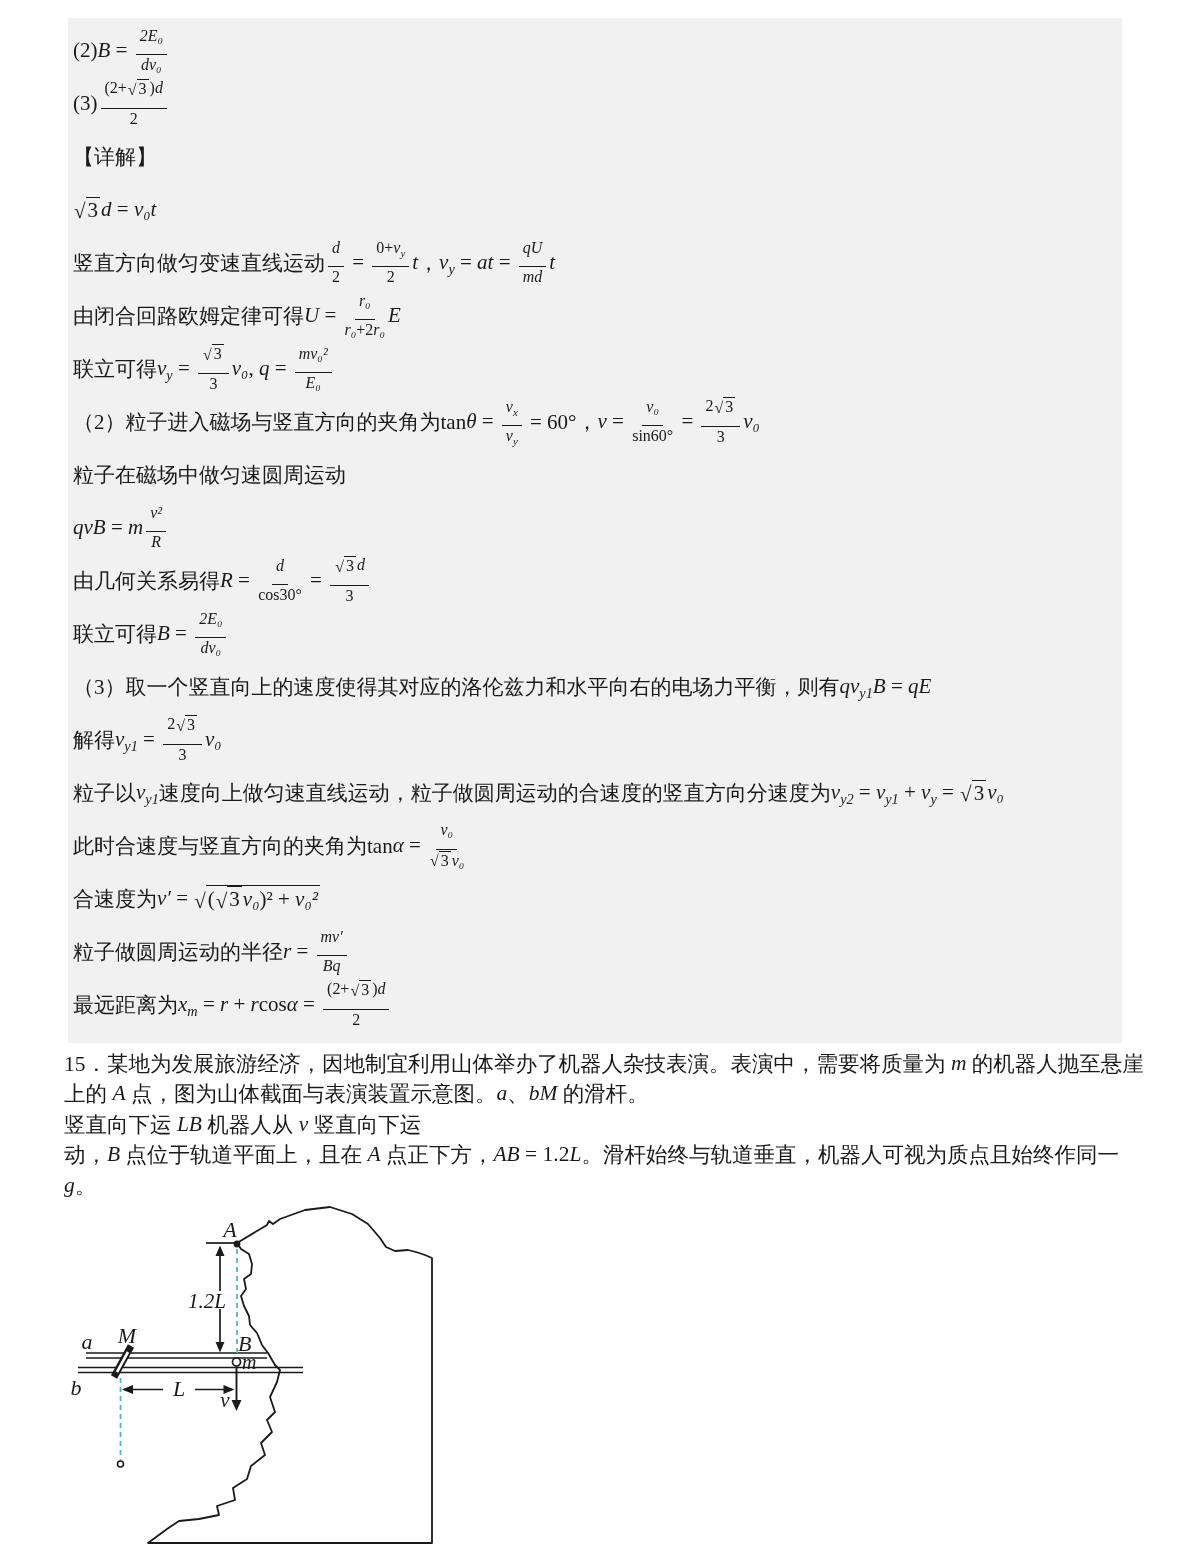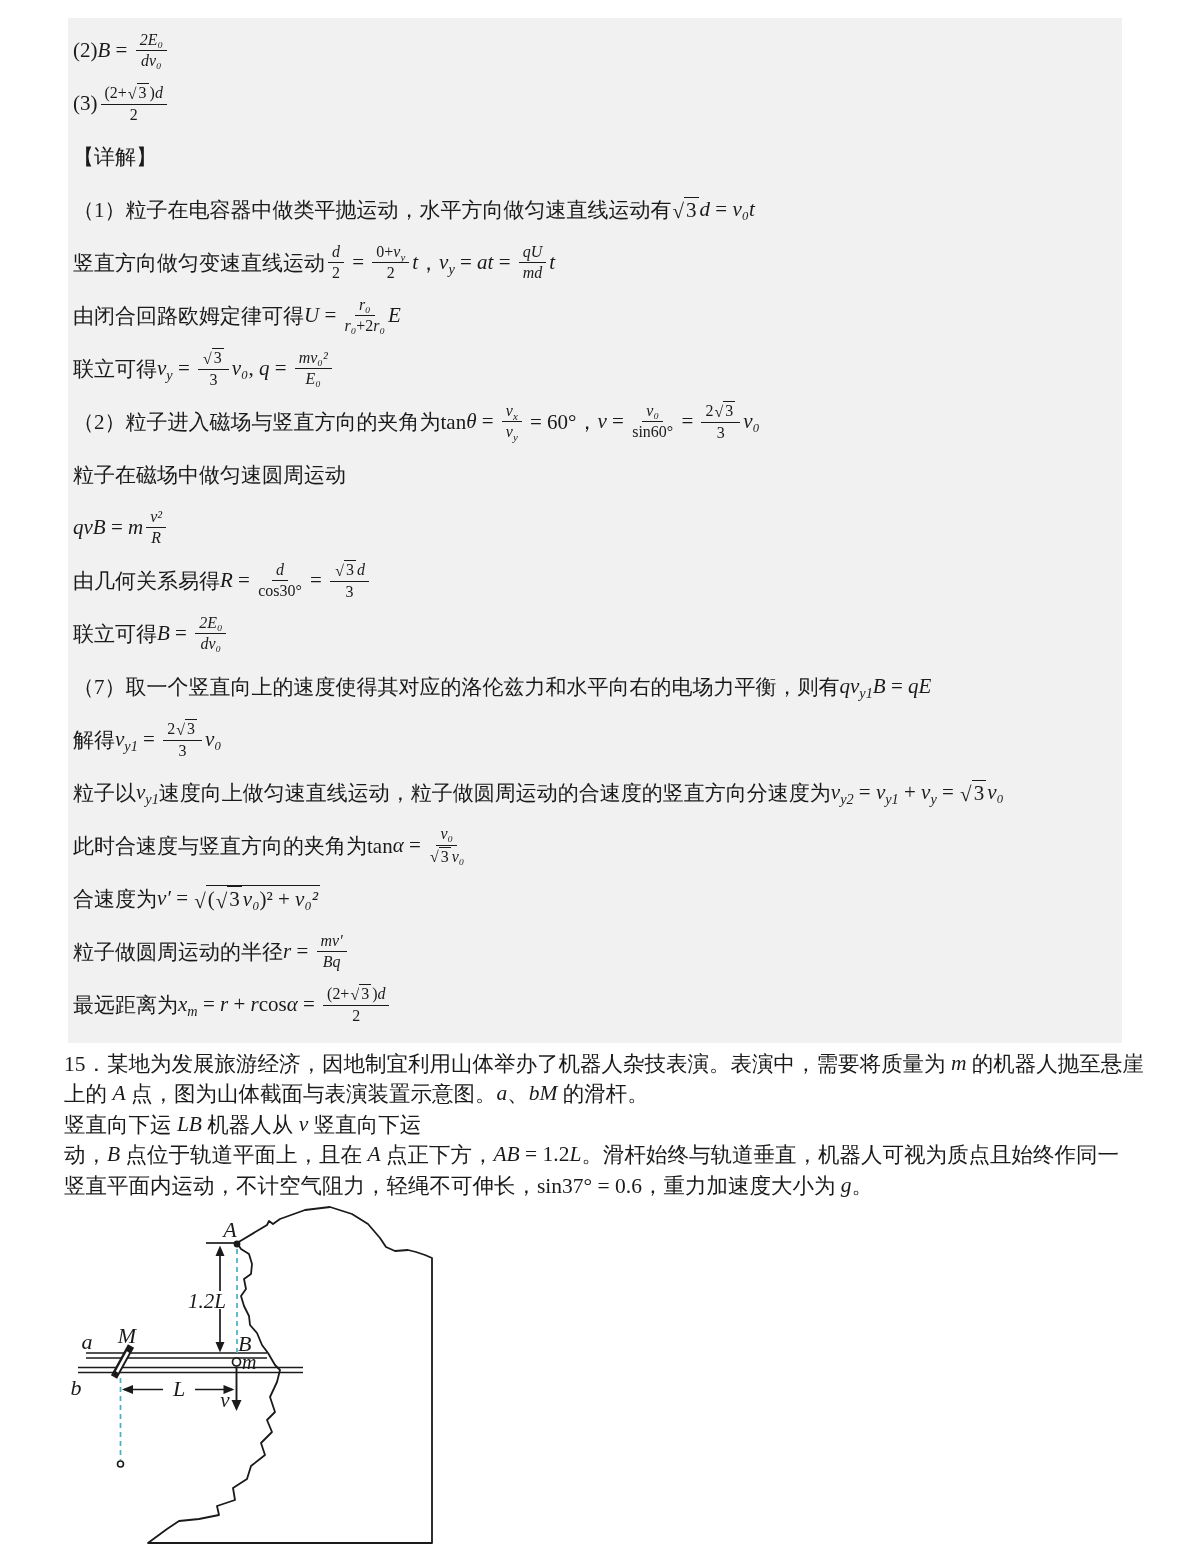--- a/index.html
+++ b/index.html
@@ -9,63 +9,63 @@
         background:#f1f1f2;box-sizing:border-box;padding:6px 8px 0 5px;overflow:hidden;}
   .sol{font-size:21px;}
   .sol .fline{display:flex;align-items:center;min-height:53px;white-space:pre;}
   .para{position:absolute;left:64px;top:1048px;width:1085px;font-size:21.5px;}
   .para .fline{display:flex;align-items:center;min-height:30.5px;white-space:pre;}
   .x{white-space:pre;}
   .i{font-style:italic;white-space:pre;}
   sub{font-size:0.68em;font-style:italic;line-height:0;}
   .frac{display:inline-flex;flex-direction:column;align-items:center;vertical-align:middle;
         margin:0 3px;font-size:0.76em;line-height:1.15;text-align:center;}
-  .frac .num{padding:0 4px 1px;border-bottom:1.4px solid #1a1a1a;display:inline-flex;align-items:flex-end;white-space:pre;}
+  .frac .num{padding:0 4px 9px;border-bottom:1.4px solid #1a1a1a;display:inline-flex;align-items:flex-start;white-space:pre;}
   .frac .den{padding-top:1px;display:inline-flex;align-items:flex-end;white-space:pre;}
   .sqrt{display:inline-flex;align-items:flex-end;margin:0 1px;}
   .rsign{line-height:1.05;}
   .rad{border-top:1.5px solid #1a1a1a;padding:0 2px;display:inline-flex;align-items:center;white-space:pre;}
   .diagram{position:absolute;left:60px;top:1205px;}
   .svglabel{font-family:"Liberation Serif","DejaVu Serif",serif;font-style:italic;fill:#1a1a1a;}
 </style>
 </head>
 <body>
 
 <div class="page">
 
   <div class="solution-panel" style="background: rgb(241, 241, 242);">
     <div class="sol">
         <div class="fline"><span class="x">(2)</span><span class="i">B</span><span class="x"> = </span><span class="frac"><span class="num"><span class="i">2E₀</span></span><span class="den"><span class="i">dv₀</span></span></span></div>
         <div class="fline"><span class="x">(3)</span><span class="frac"><span class="num"><span class="x">(2+</span><span class="sqrt"><span class="rsign">√</span><span class="rad"><span class="x">3</span></span></span><span class="x">)</span><span class="i">d</span></span><span class="den"><span class="x">2</span></span></span></div>
         <div class="fline"><span class="x">【详解】</span></div>
-        <div class="fline"><span class="x">（1）粒子在电容器中做类平抛运动，水平方向做匀速直线运动有</span><span class="sqrt"><span class="rsign">√</span><span class="rad"><span class="x">3</span></span></span><span class="i">d</span><span class="x"> = </span><span class="i">v₀t</span></div>
+        <div class="fline"><span class="sqrt"><span class="rsign">√</span><span class="rad"><span class="x">3</span></span></span><span class="i">d</span><span class="x"> = </span><span class="i">v₀t</span></div>
         <div class="fline"><span class="x">竖直方向做匀变速直线运动</span><span class="frac"><span class="num"><span class="i">d</span></span><span class="den"><span class="x">2</span></span></span><span class="x"> = </span><span class="frac"><span class="num"><span class="x">0+</span><span class="i">v<sub>y</sub></span></span><span class="den"><span class="x">2</span></span></span><span class="i">t</span><span class="x">，</span><span class="i">v<sub>y</sub></span><span class="x"> = </span><span class="i">at</span><span class="x"> = </span><span class="frac"><span class="num"><span class="i">qU</span></span><span class="den"><span class="i">md</span></span></span><span class="i">t</span></div>
         <div class="fline"><span class="x">由闭合回路欧姆定律可得</span><span class="i">U</span><span class="x"> = </span><span class="frac"><span class="num"><span class="i">r₀</span></span><span class="den"><span class="i">r₀</span><span class="x">+2</span><span class="i">r₀</span></span></span><span class="i">E</span></div>
         <div class="fline"><span class="x">联立可得</span><span class="i">v<sub>y</sub></span><span class="x"> = </span><span class="frac"><span class="num"><span class="sqrt"><span class="rsign">√</span><span class="rad"><span class="x">3</span></span></span></span><span class="den"><span class="x">3</span></span></span><span class="i">v₀</span><span class="x">, </span><span class="i">q</span><span class="x"> = </span><span class="frac"><span class="num"><span class="i">mv₀²</span></span><span class="den"><span class="i">E₀</span></span></span></div>
         <div class="fline"><span class="x">（2）粒子进入磁场与竖直方向的夹角为tan</span><span class="i">θ</span><span class="x"> = </span><span class="frac"><span class="num"><span class="i">v<sub>x</sub></span></span><span class="den"><span class="i">v<sub>y</sub></span></span></span><span class="x"> = 60°，</span><span class="i">v</span><span class="x"> = </span><span class="frac"><span class="num"><span class="i">v₀</span></span><span class="den"><span class="x">sin60°</span></span></span><span class="x"> = </span><span class="frac"><span class="num"><span class="x">2</span><span class="sqrt"><span class="rsign">√</span><span class="rad"><span class="x">3</span></span></span></span><span class="den"><span class="x">3</span></span></span><span class="i">v₀</span></div>
         <div class="fline"><span class="x">粒子在磁场中做匀速圆周运动</span></div>
         <div class="fline"><span class="i">qvB</span><span class="x"> = </span><span class="i">m</span><span class="frac"><span class="num"><span class="i">v²</span></span><span class="den"><span class="i">R</span></span></span></div>
         <div class="fline"><span class="x">由几何关系易得</span><span class="i">R</span><span class="x"> = </span><span class="frac"><span class="num"><span class="i">d</span></span><span class="den"><span class="x">cos30°</span></span></span><span class="x"> = </span><span class="frac"><span class="num"><span class="sqrt"><span class="rsign">√</span><span class="rad"><span class="x">3</span></span></span><span class="i">d</span></span><span class="den"><span class="x">3</span></span></span></div>
         <div class="fline"><span class="x">联立可得</span><span class="i">B</span><span class="x"> = </span><span class="frac"><span class="num"><span class="i">2E₀</span></span><span class="den"><span class="i">dv₀</span></span></span></div>
-        <div class="fline"><span class="x">（7）取一个竖直向上的速度使得其对应的洛伦兹力和水平向右的电场力平衡，则有</span><span class="i">q</span><span class="i">v<sub>y1</sub></span><span class="i">B</span><span class="x"> = </span><span class="i">qE</span></div>
+        <div class="fline"><span class="x">（3）取一个竖直向上的速度使得其对应的洛伦兹力和水平向右的电场力平衡，则有</span><span class="i">q</span><span class="i">v<sub>y1</sub></span><span class="i">B</span><span class="x"> = </span><span class="i">qE</span></div>
         <div class="fline"><span class="x">解得</span><span class="i">v<sub>y1</sub></span><span class="x"> = </span><span class="frac"><span class="num"><span class="x">2</span><span class="sqrt"><span class="rsign">√</span><span class="rad"><span class="x">3</span></span></span></span><span class="den"><span class="x">3</span></span></span><span class="i">v₀</span></div>
         <div class="fline"><span class="x">粒子以</span><span class="i">v<sub>y1</sub></span><span class="x">速度向上做匀速直线运动，粒子做圆周运动的合速度的竖直方向分速度为</span><span class="i">v<sub>y2</sub></span><span class="x"> = </span><span class="i">v<sub>y1</sub></span><span class="x"> + </span><span class="i">v<sub>y</sub></span><span class="x"> = </span><span class="sqrt"><span class="rsign">√</span><span class="rad"><span class="x">3</span></span></span><span class="i">v₀</span></div>
         <div class="fline"><span class="x">此时合速度与竖直方向的夹角为tan</span><span class="i">α</span><span class="x"> = </span><span class="frac"><span class="num"><span class="i">v₀</span></span><span class="den"><span class="sqrt"><span class="rsign">√</span><span class="rad"><span class="x">3</span></span></span><span class="i">v₀</span></span></span></div>
         <div class="fline"><span class="x">合速度为</span><span class="i">v′</span><span class="x"> = </span><span class="sqrt"><span class="rsign">√</span><span class="rad"><span class="x">(</span><span class="sqrt"><span class="rsign">√</span><span class="rad"><span class="x">3</span></span></span><span class="i">v₀</span><span class="x">)² + </span><span class="i">v₀²</span></span></span></div>
         <div class="fline"><span class="x">粒子做圆周运动的半径</span><span class="i">r</span><span class="x"> = </span><span class="frac"><span class="num"><span class="i">mv′</span></span><span class="den"><span class="i">Bq</span></span></span></div>
         <div class="fline"><span class="x">最远距离为</span><span class="i">x<sub>m</sub></span><span class="x"> = </span><span class="i">r</span><span class="x"> + </span><span class="i">r</span><span class="x">cos</span><span class="i">α</span><span class="x"> = </span><span class="frac"><span class="num"><span class="x">(2+</span><span class="sqrt"><span class="rsign">√</span><span class="rad"><span class="x">3</span></span></span><span class="x">)</span><span class="i">d</span></span><span class="den"><span class="x">2</span></span></span></div>
       </div>
   </div>
 
   <div class="para">
       <div class="fline"><span class="x">15．某地为发展旅游经济，因地制宜利用山体举办了机器人杂技表演。表演中，需要将质量为 </span><span class="i">m</span><span class="x"> 的机器人抛至悬崖</span></div>
       <div class="fline"><span class="x">上的 </span><span class="i">A</span><span class="x"> 点，图为山体截面与表演装置示意图。</span><span class="i">a</span><span class="x">、</span><span class="i">b</span><span class="i">M</span><span class="x"> 的滑杆。</span></div>
       <div class="fline"><span class="x">竖直向下运 </span><span class="i">L</span><span class="i">B</span><span class="x"> 机器人从 </span><span class="i">v</span><span class="x"> 竖直向下运</span></div>
       <div class="fline"><span class="x">动，</span><span class="i">B</span><span class="x"> 点位于轨道平面上，且在 </span><span class="i">A</span><span class="x"> 点正下方，</span><span class="i">AB</span><span class="x"> = 1.2</span><span class="i">L</span><span class="x">。滑杆始终与轨道垂直，机器人可视为质点且始终作同一</span></div>
-      <div class="fline"><span class="x">竖直平面内运动，不计空气阻力，轻绳不可伸长，sin37° = 0.6，重力加速度大小为 </span><span class="i">g</span><span class="x">。</span></div>
+      <div class="fline"><span class="i">g</span><span class="x">。</span></div>
     </div>
 
   <svg class="diagram" width="420" height="347" viewBox="0 0 420 347">
 
     <path d="M177,38 L181,44 189,49 192,59 191,69 184,74 186,84 181,91 184,101 189,111 190,120 197,128 202,140 208,148 215,160 220,165 217,177 210,192 215,207 207,215 212,227 201,238 205,250 191,261 187,274 173,283 175,295 157,301 159,310 139,314 119,316 107,324 88,338 L372,338 L372,53 L365,50 356,47 348,45 335,46 326,42 320,33 308,19 292,9 270,2 245,5 220,14 213,19 209,16 207,20 202,23 Z" fill="#ffffff" stroke="#1a1a1a" stroke-width="1.8" stroke-linejoin="round"></path>
 
     <g stroke="#1a1a1a" stroke-width="1.6">
       <line x1="26" y1="148" x2="207" y2="148"></line>
       <line x1="26" y1="153" x2="207" y2="153"></line>
     </g>

